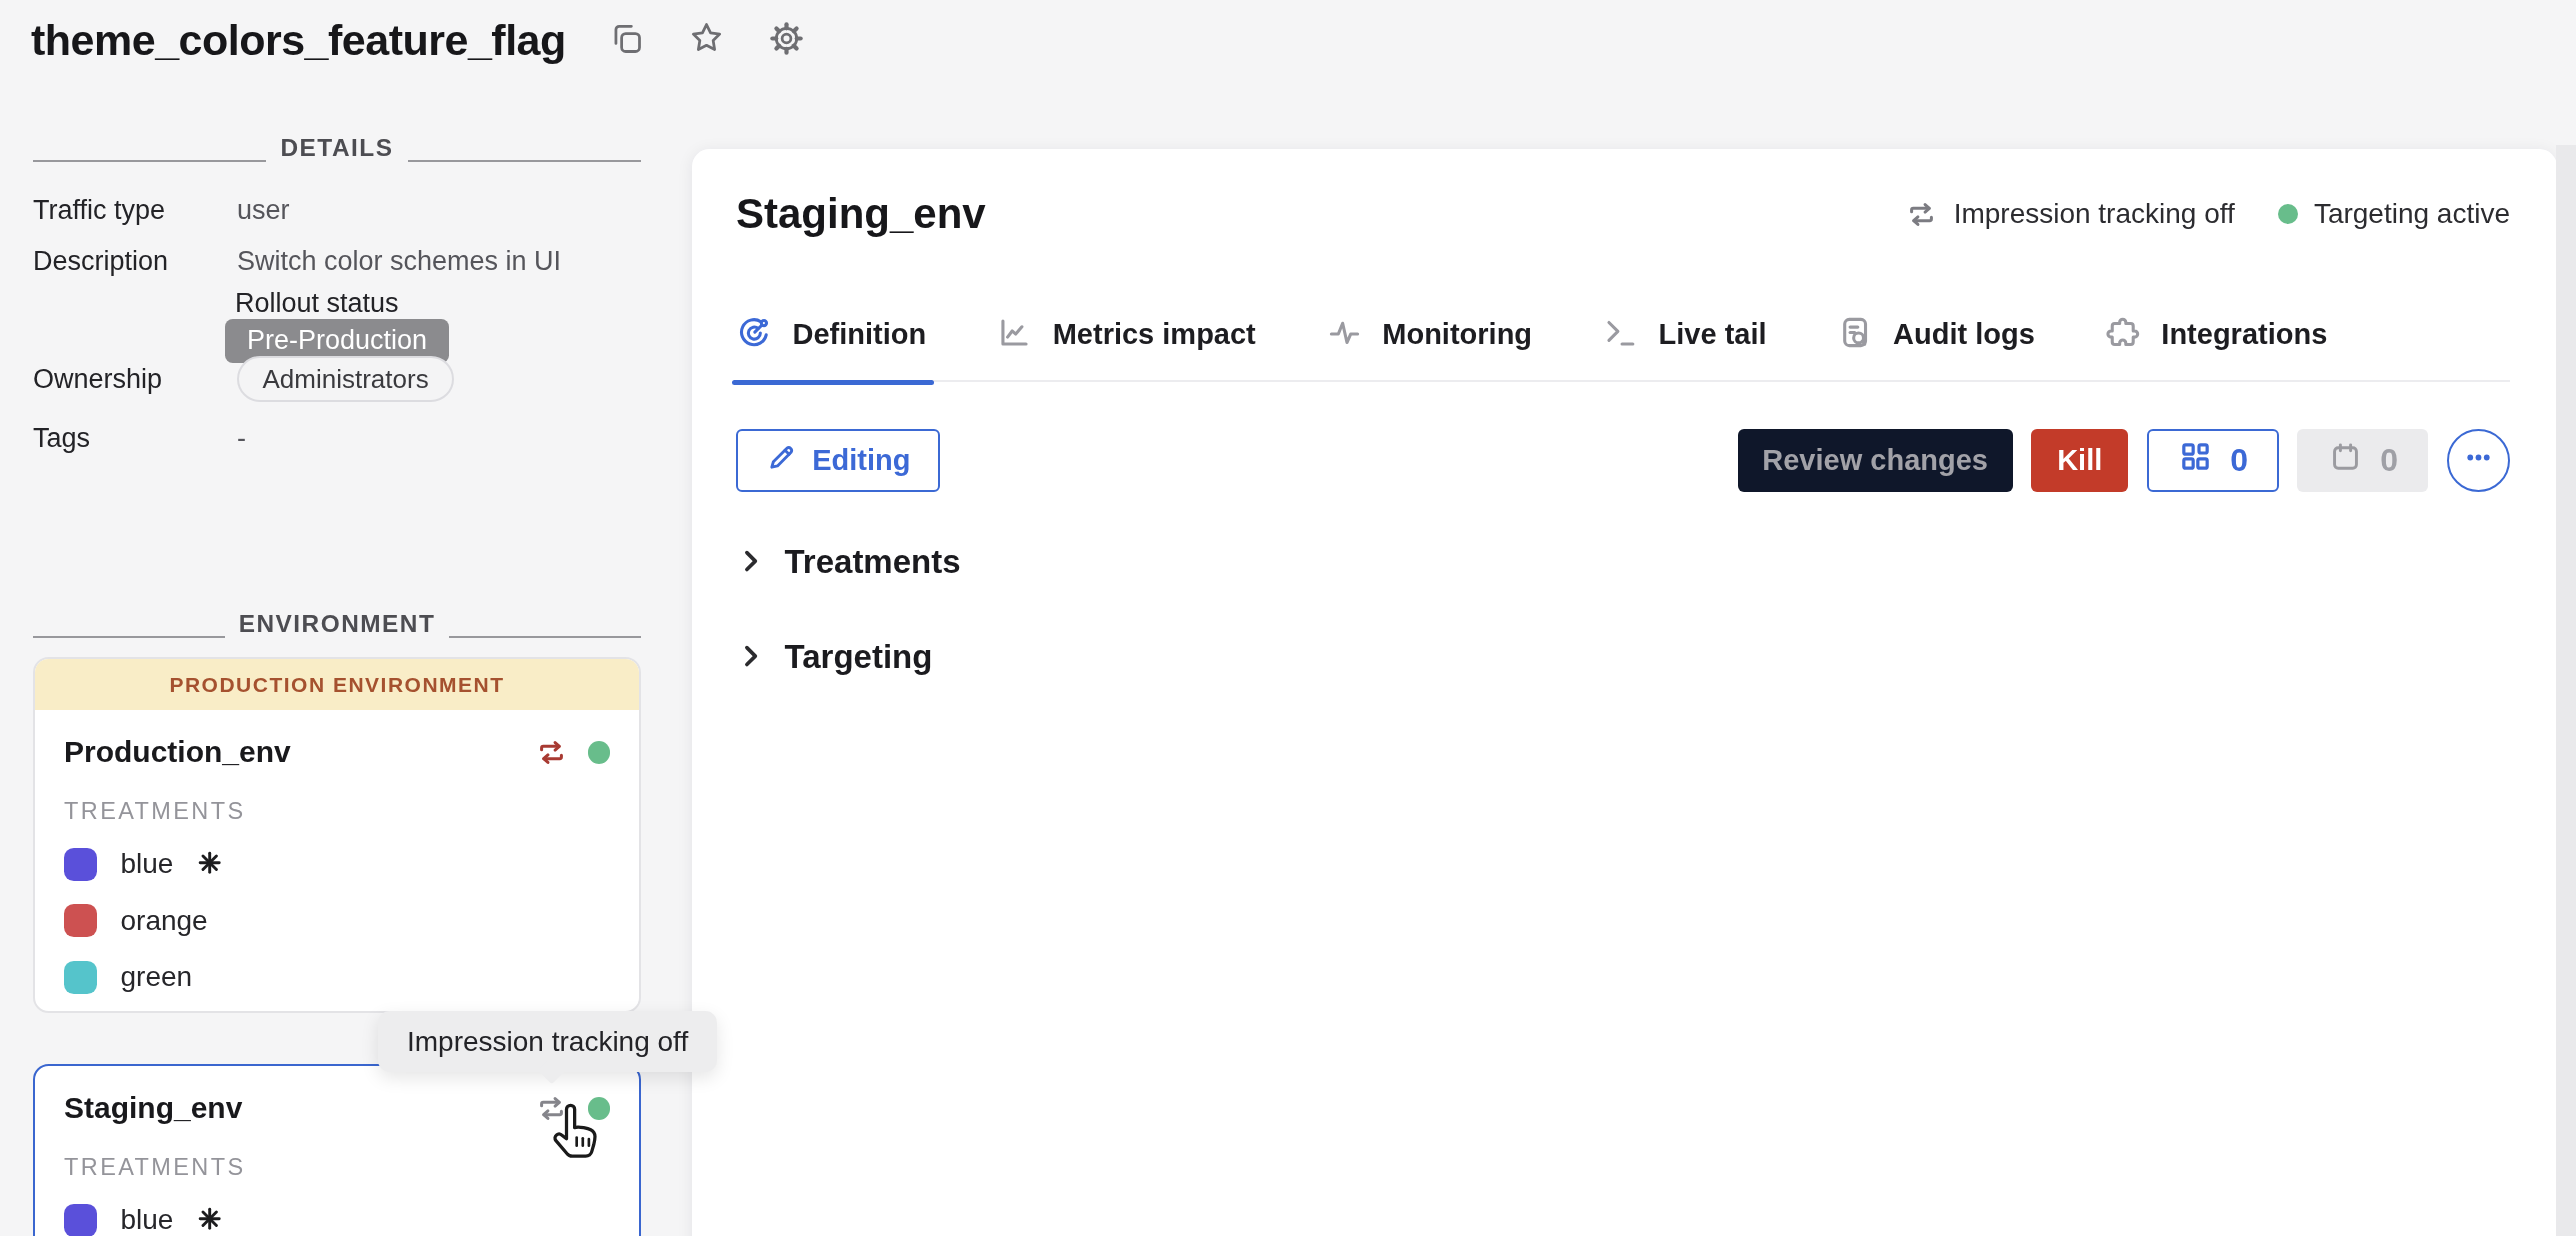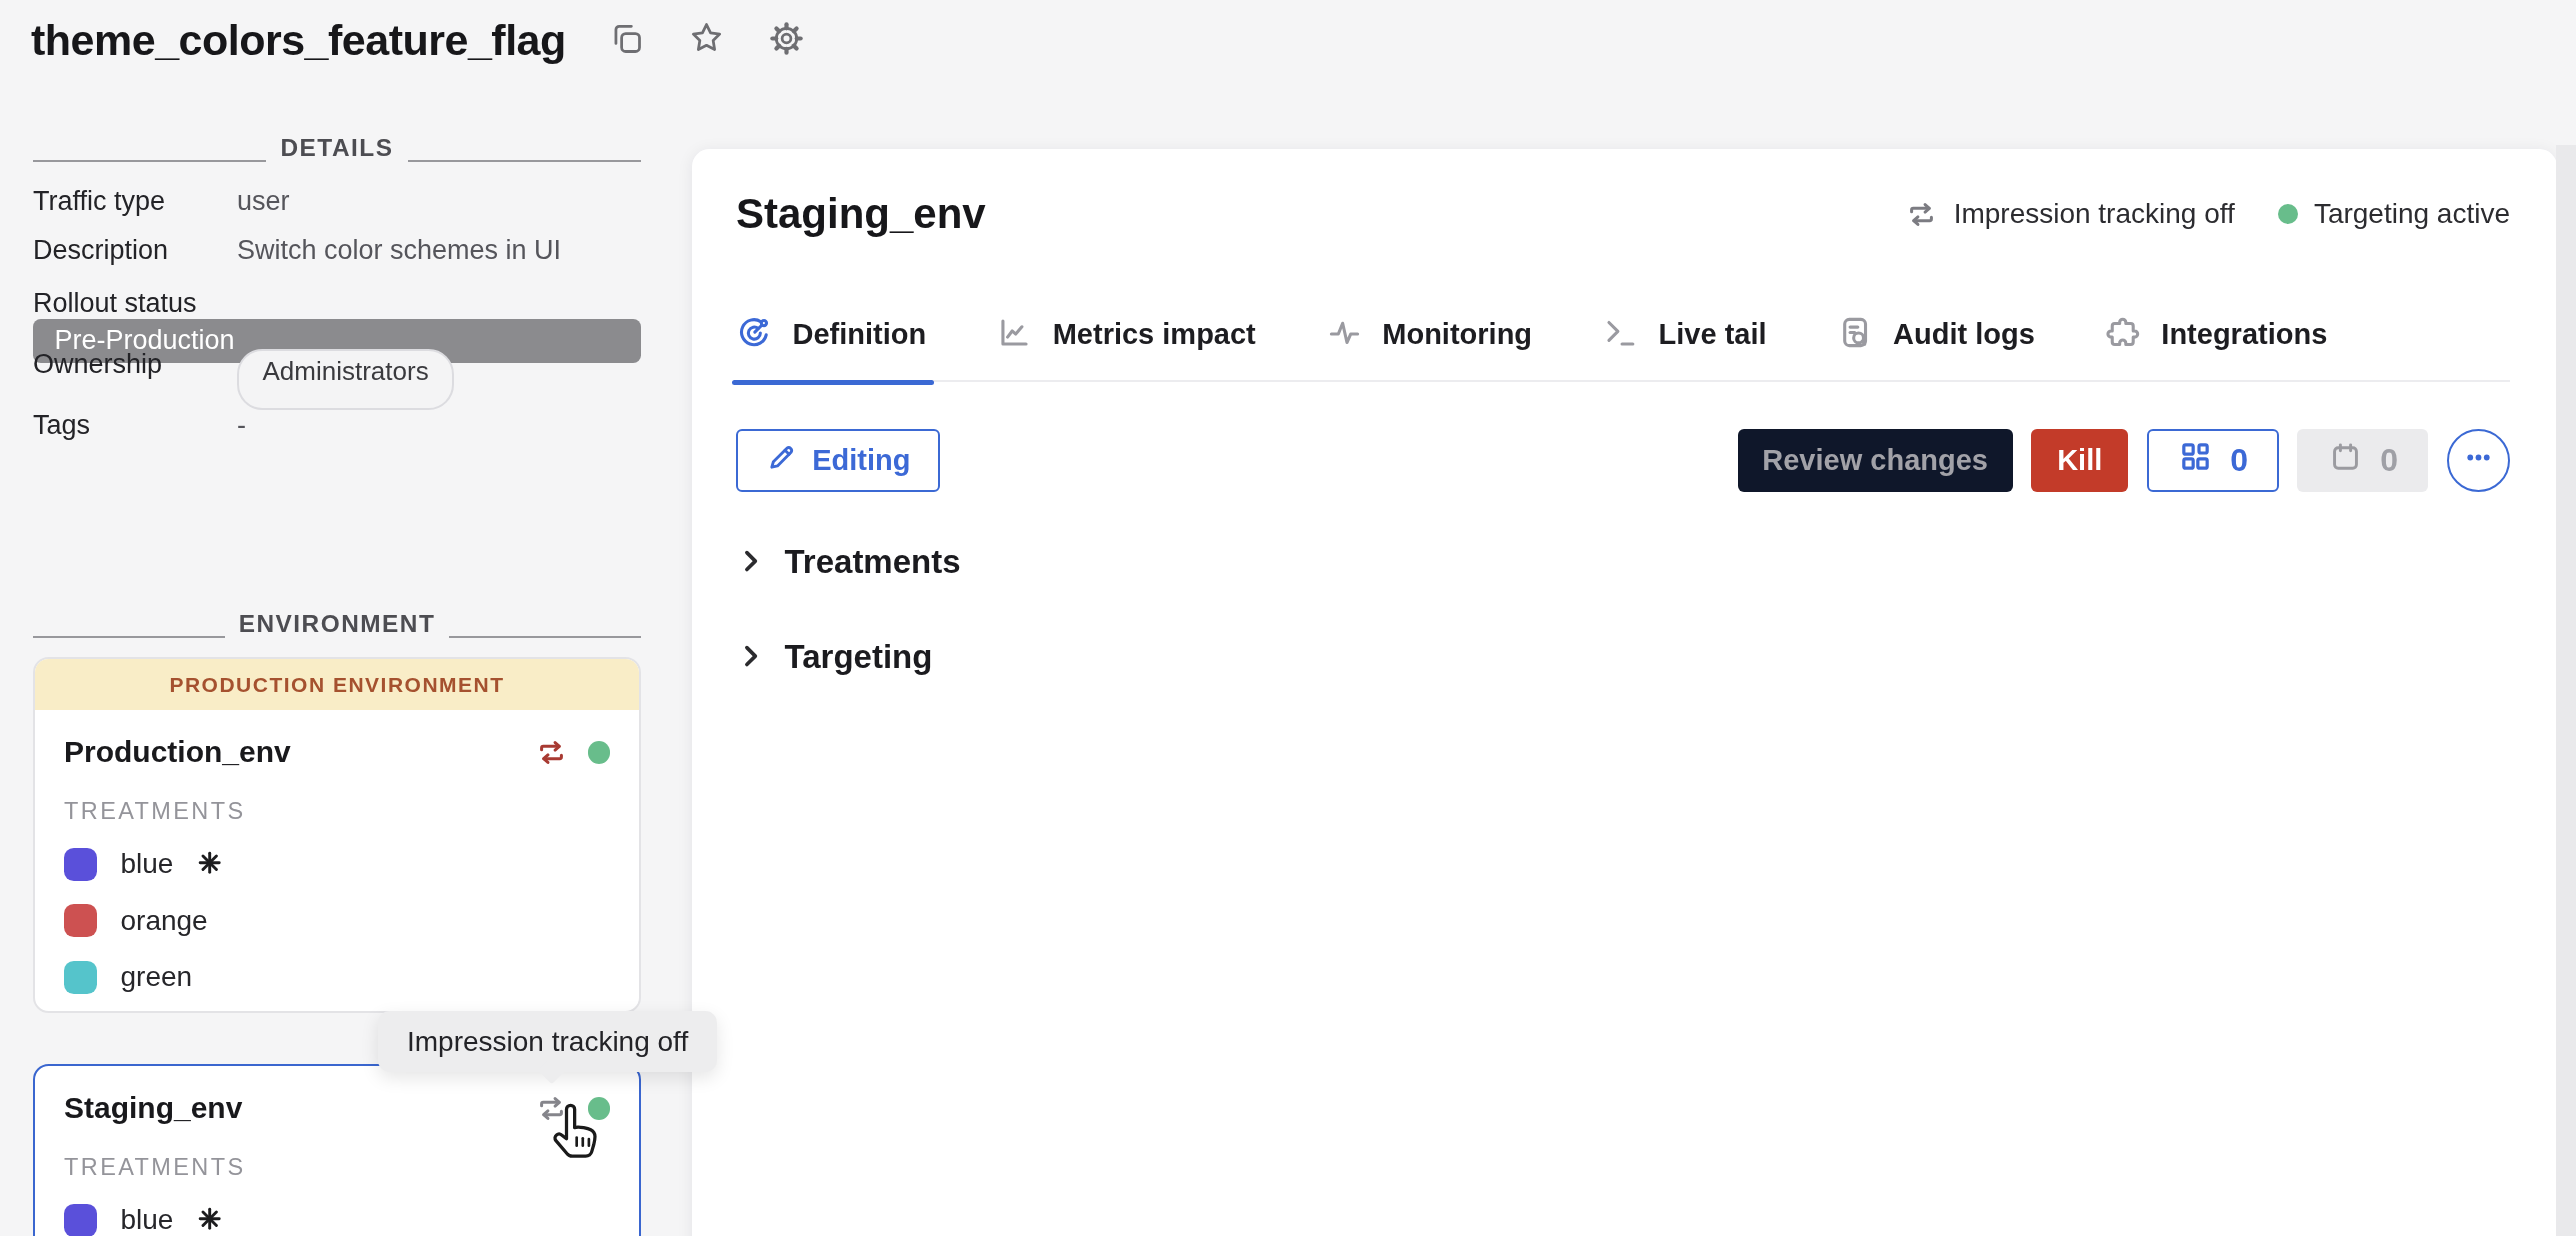--- a/index.html
+++ b/index.html
@@ -20,21 +20,21 @@
   .hdr-icon-btn svg { width:39px; height:39px; stroke:#6e6e72; fill:none; stroke-width:1.7; stroke-linecap:round; stroke-linejoin:round; }
   .hdr-icons { display:flex; gap:37px; margin-left:3.9px; }
 
   
   .sidebar { position:absolute; left:33px; top:135px; width:608px; }
   .sec-head { display:flex; align-items:flex-end; gap:14px; height:27px; }
   .sec-head .line { flex:1; height:2px; background:#98989c; }
   .sec-head .txt { font-size:24.4px; font-weight:700; color:#4d4d52; letter-spacing:1.5px; }
 
   .details-rows { margin-top:23.5px; }
-  .detail-row { display:flex; }
+  .detail-row { display:flex; align-items:center; }
   .detail-row .lbl { width:204px; font-size:27px; color:#232327; }
   .detail-row .val { font-size:27px; color:#55555b; }
   .row-h1{height:49px;} .row-h2{height:53px;} .row-h3{height:61px;flex-direction:column;} .row-h4{height:57px;} .row-h5{height:61px;}
   .badge-gray { display:inline-block; background:#8b8b8e; color:#ffffff; font-size:27px; border-radius:7.8px; padding:6.8px 21.5px; }
   .chip { display:inline-block; background:#f4f4f5; border:2px solid #dcdce0; color:#3a3a3e; font-size:26px; border-radius:25.4px; padding:5.9px 23.5px; }
 
   .env-head { position:absolute; left:33px; top:611px; width:608px; }
 
   .env-card { position:absolute; left:33px; width:608px; background:#ffffff; border:2px solid #e3e3e6; border-radius:15.6px; overflow:hidden; }
   .card-production { top:657px; height:356px; }

